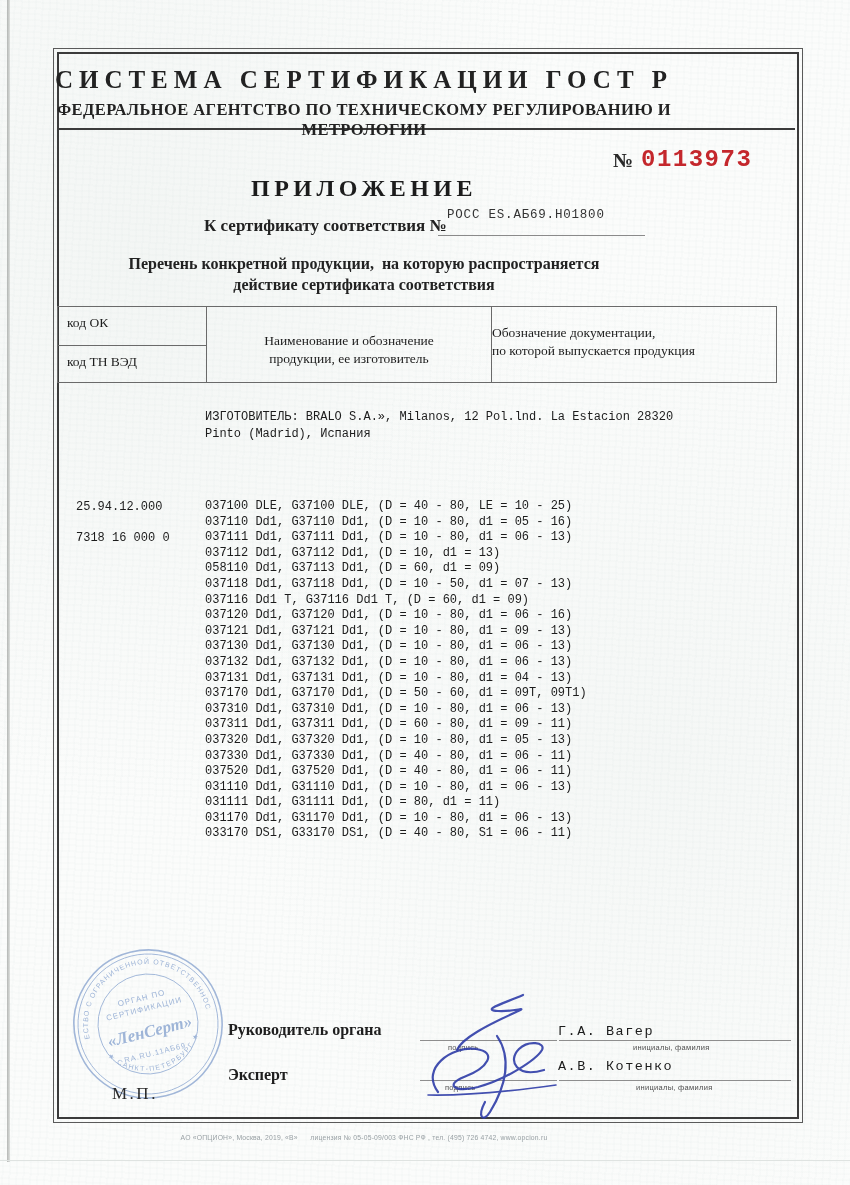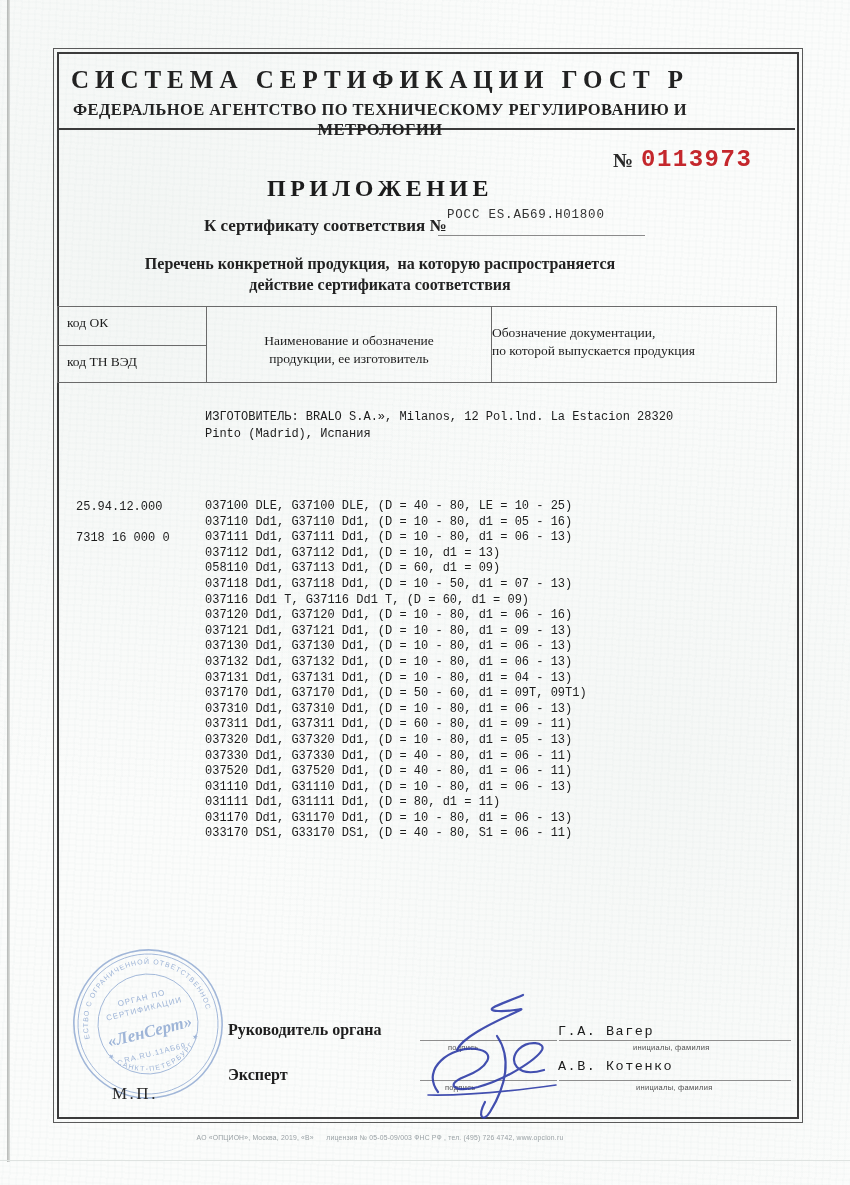--- a/index.html
+++ b/index.html
@@ -19,21 +19,21 @@
       repeating-linear-gradient(93deg, rgba(190,206,210,.05) 0 2px, transparent 2px 7px);
   }
   .scan-edge-left{position:absolute;left:7px;top:0;width:3px;height:1162px;
     background:linear-gradient(to right,#8f928f,#cfd2cf);opacity:.65;}
   .scan-edge-bottom{position:absolute;left:0;top:1160px;width:100%;height:1px;background:#dfe3e1;}
 
   .frame-outer{position:absolute;left:53px;top:48px;width:748px;height:1073px;border:1px solid #5a5a5a;}
   .frame-inner{position:absolute;left:3px;top:3px;right:3px;bottom:3px;border:2px solid #3b3b3b;}
 
   .abs{position:absolute;}
-  .centered{left:64px;width:632px;text-align:center;}
+  .centered{left:48px;width:632px;text-align:center;}
   .mono{font-family:"Liberation Mono","DejaVu Sans Mono",monospace;}
   .sans{font-family:"Liberation Sans","DejaVu Sans",sans-serif;}
 
   .hdr1{top:66px;font-size:25px;font-weight:bold;letter-spacing:6px;color:#222;}
   .hdr2{top:100px;font-size:16.5px;font-weight:bold;letter-spacing:.4px;color:#222;}
   .hdr-divider{position:absolute;left:59px;top:128px;width:736px;height:2px;background:#3b3b3b;}
 
   .num-label{left:613px;top:149px;font-size:20px;font-weight:bold;color:#2a2a2a;}
   .num-value{left:641px;top:146px;font-size:24px;letter-spacing:1.5px;color:#c4272c;font-weight:bold;}
 
@@ -102,21 +102,21 @@
 
   <div class="abs num-label">№</div>
   <div class="abs num-value mono">0113973</div>
 
   <div class="abs cert-label">К сертификату соответствия №</div>
 
   <div class="abs centered doc-title">ПРИЛОЖЕНИЕ</div>
   <div class="abs cert-value mono">РОСС ES.АБ69.Н01800</div>
   <div class="abs cert-line"></div>
 
-  <div class="abs centered subtitle1">Перечень конкретной продукция,  на которую распространяется</div>
+  <div class="abs centered subtitle1">Перечень конкретной продукции,  на которую распространяется</div>
   <div class="abs centered subtitle2">действие сертификата соответствия</div>
 
   <div class="ptable">
     <div class="v1"></div>
     <div class="v2"></div>
     <div class="h1"></div>
     <div class="c1a">код ОК</div>
     <div class="c1b">код ТН ВЭД</div>
     <div class="c2"><span>Наименование и обозначение</span><br><span>продукции, ее изготовитель</span></div>
     <div class="c3"><span>Обозначение документации,</span><br><span>по которой выпускается продукция</span></div>

